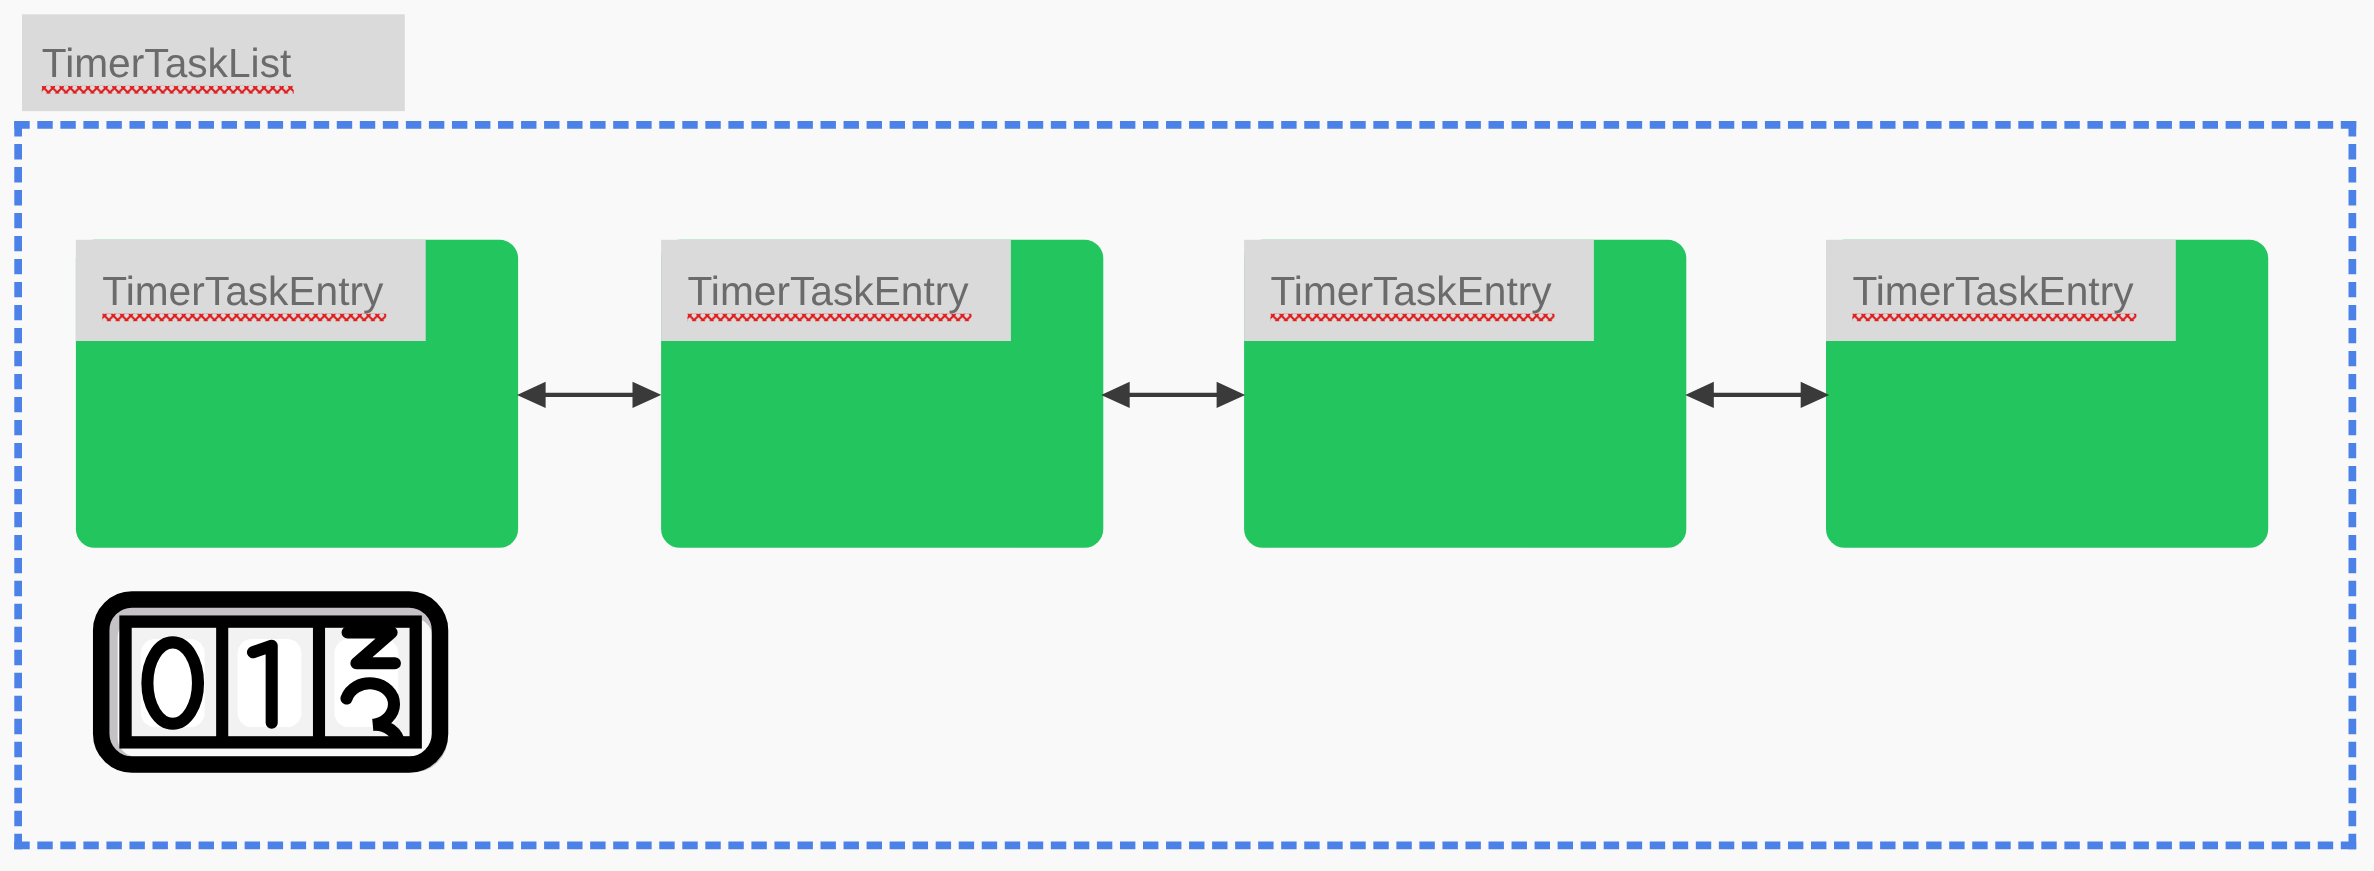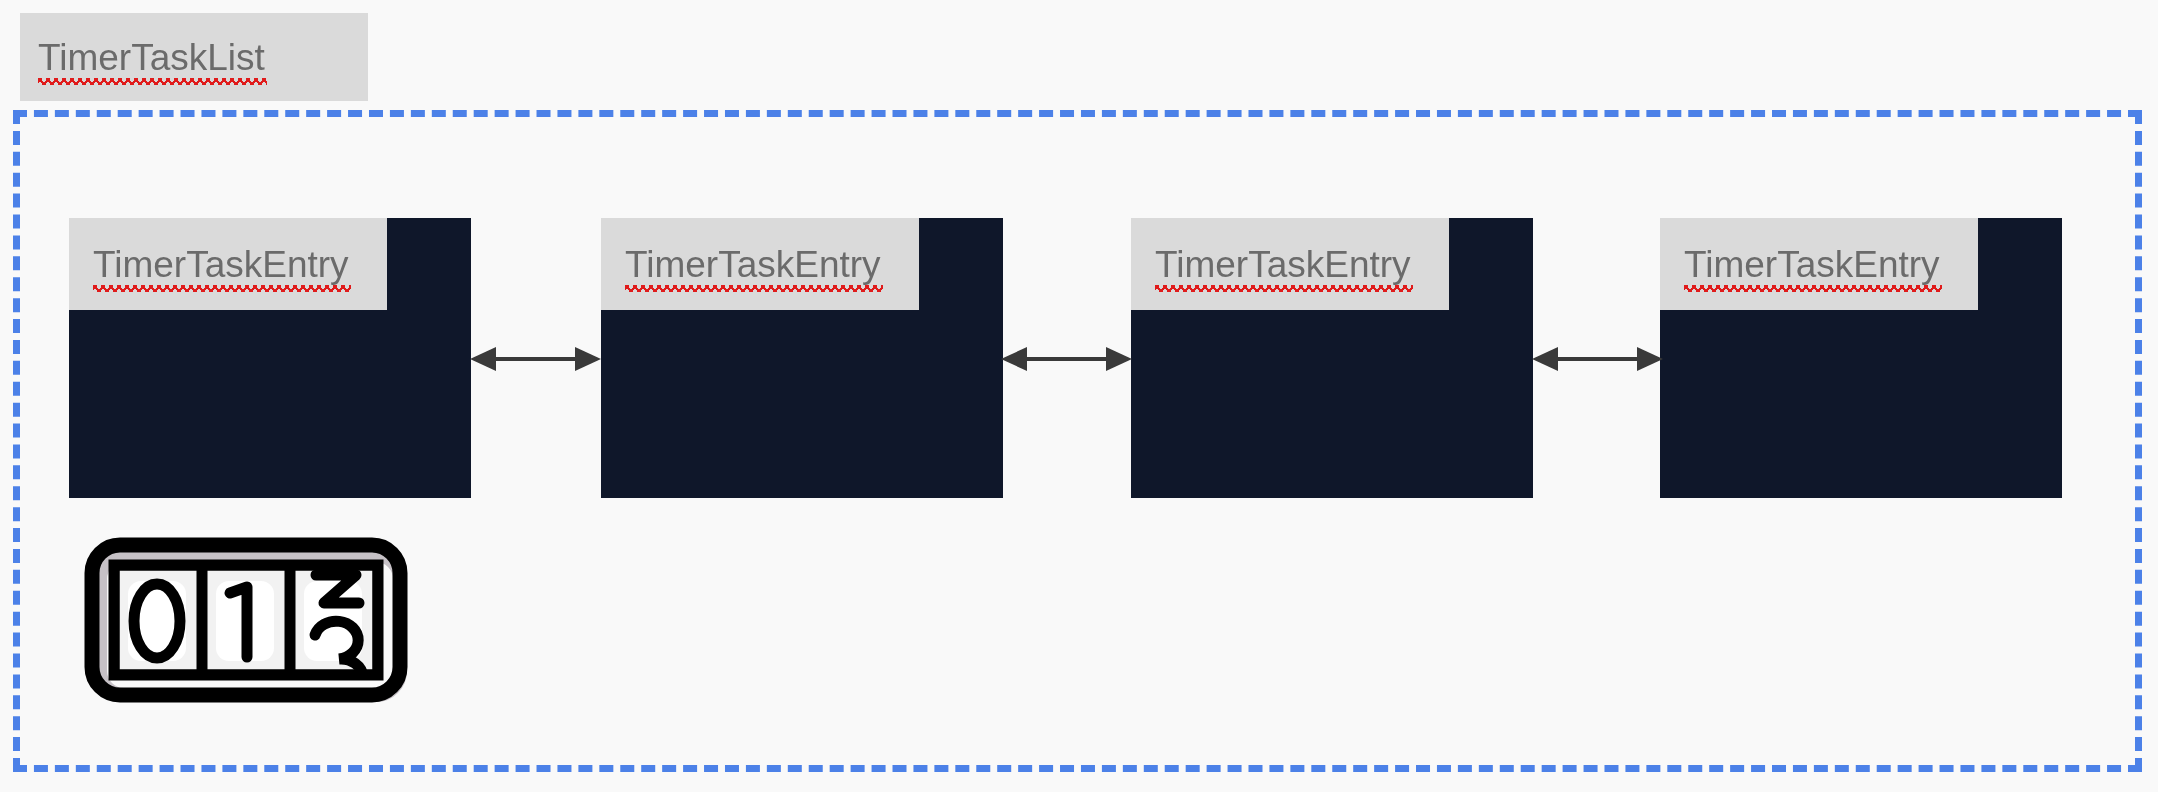--- a/index.html
+++ b/index.html
@@ -75,21 +75,22 @@
     border: 7px dashed #4c81e8;
     box-sizing: border-box;
   }
 
   
   .entry {
     position: absolute;
     top: 218px;
     width: 402px;
     height: 280px;
-    background: #0f172a;
+    background: #22c55e;
+    border-radius: 17px;
   }
   .entry .chip {
     left: 0;
     top: 0;
     width: 318px;
     height: 92px;
     padding-left: 24px;
   }
   #entry-0 { left: 69px; }
   #entry-1 { left: 601px; }

